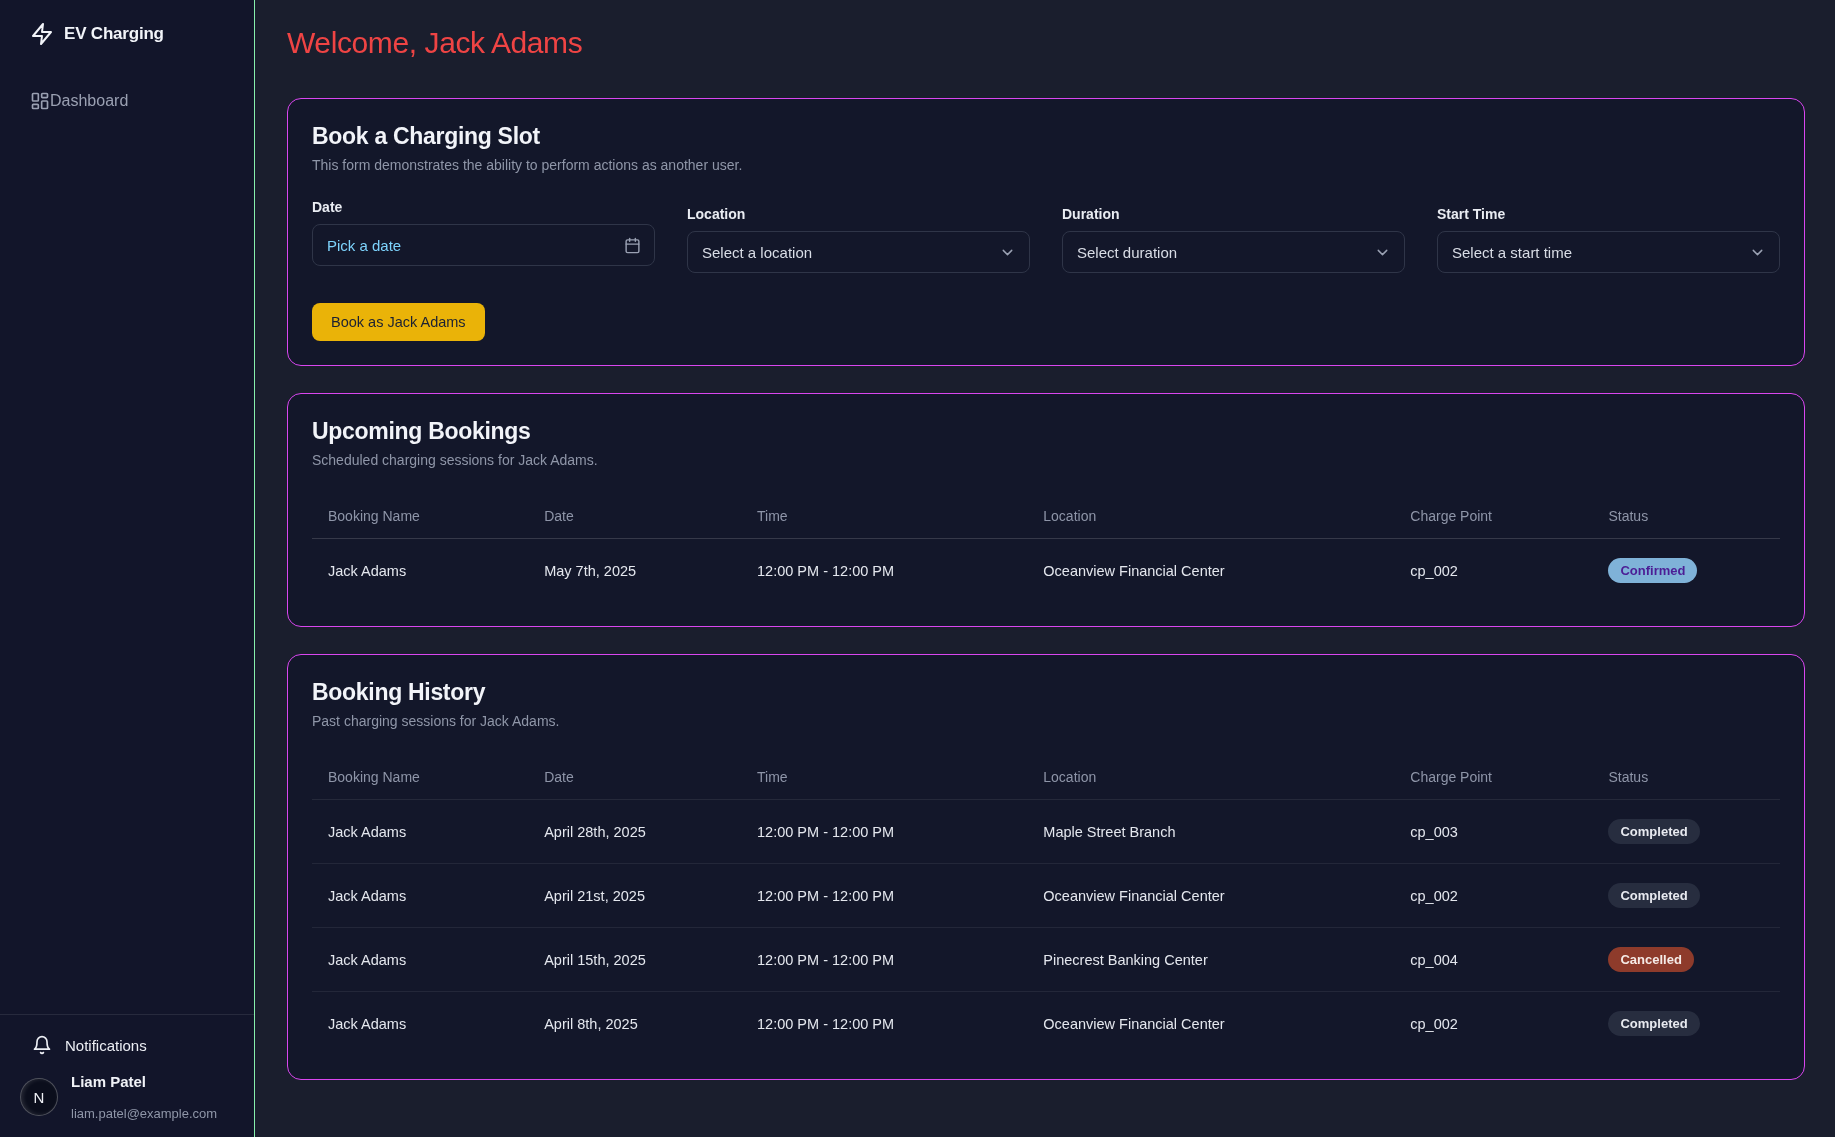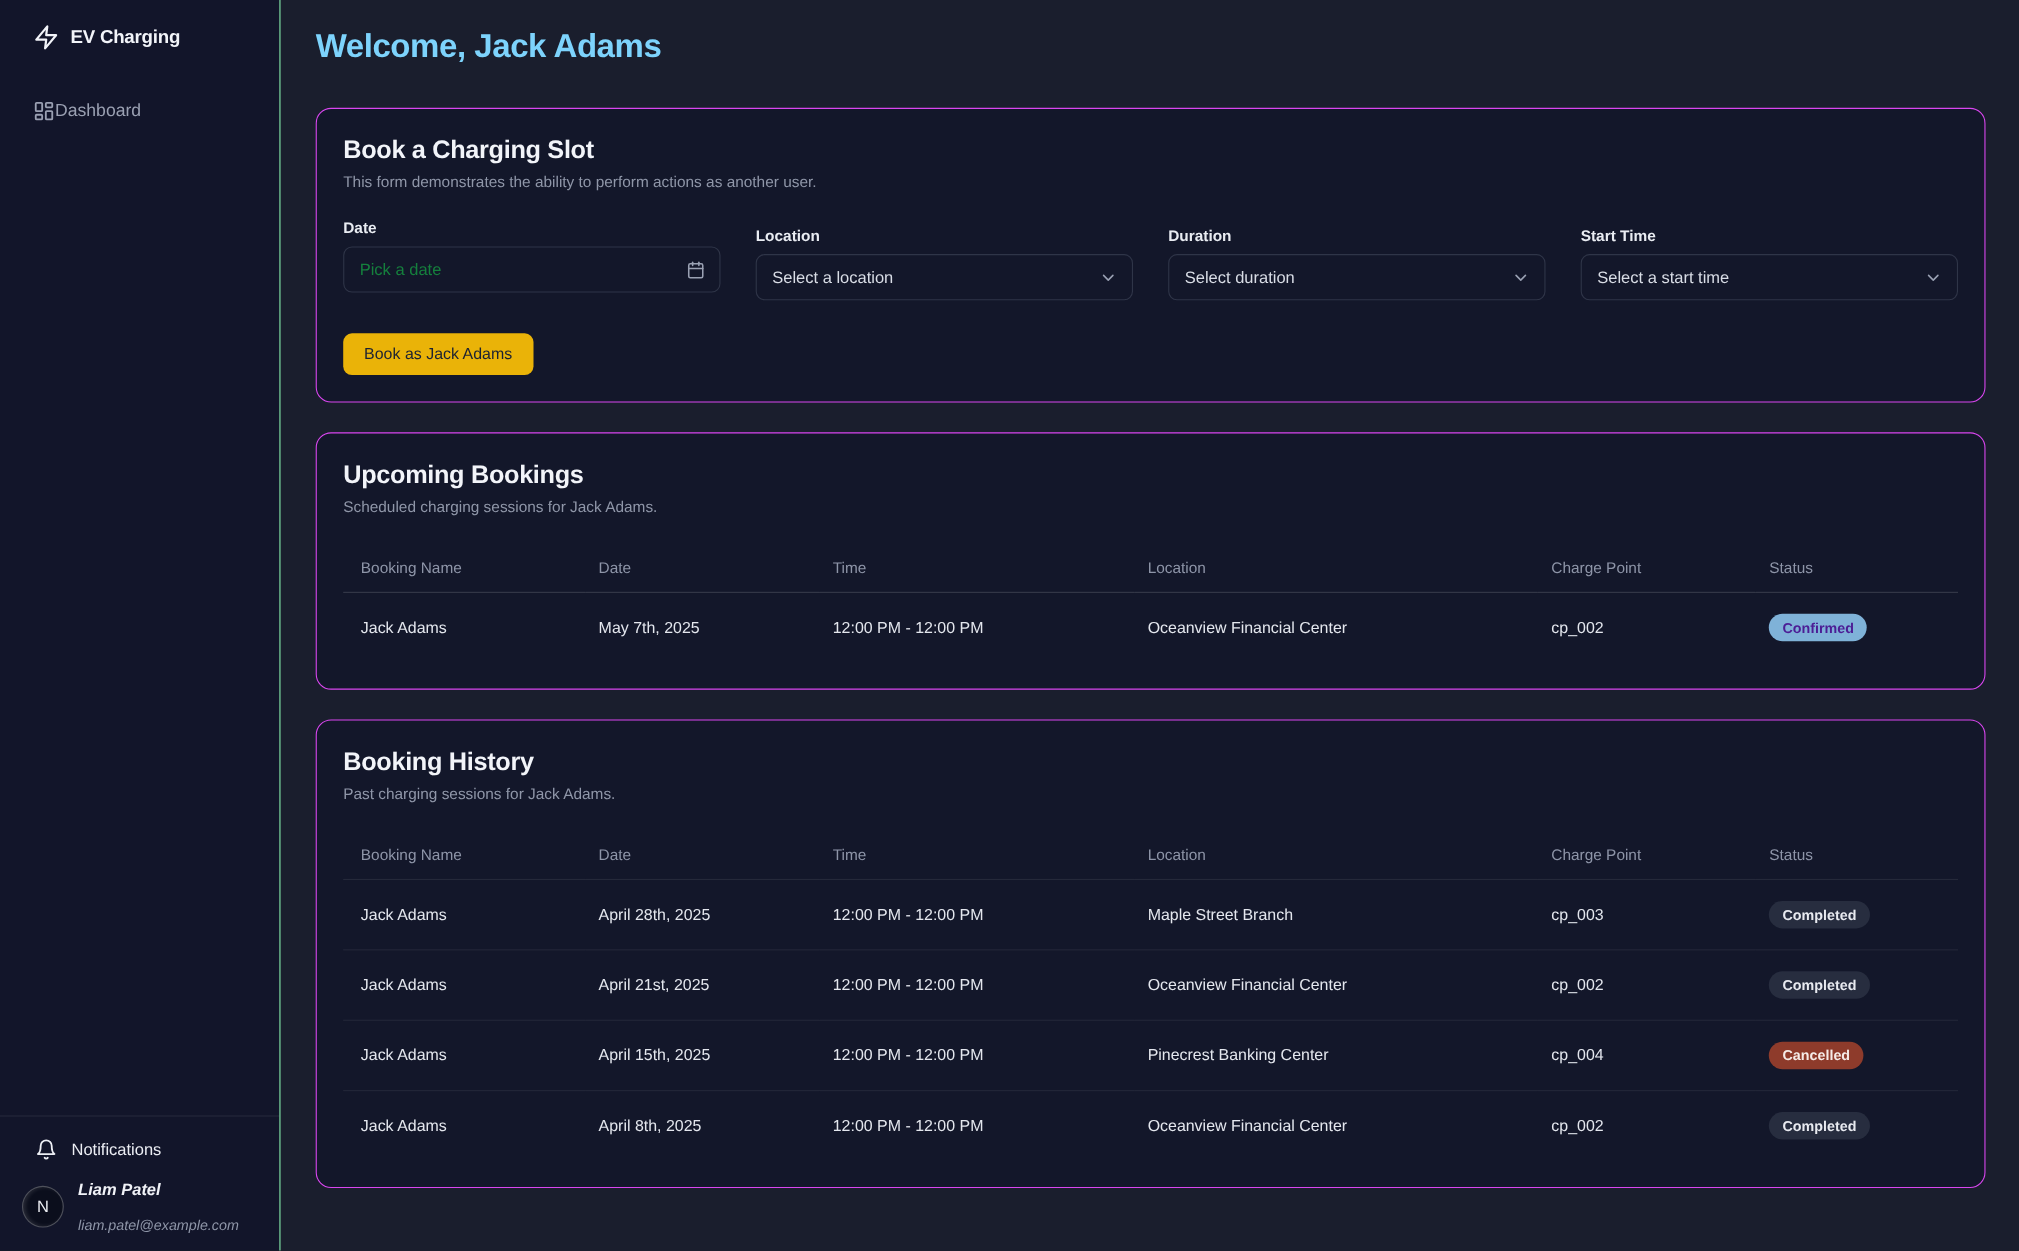--- a/index.html
+++ b/index.html
@@ -66,35 +66,35 @@
   .avatar {
     width: 38px; height: 38px;
     border-radius: 50%;
     background: #0b0e1c;
     border: 1px solid rgba(255,255,255,0.28);
     box-shadow: 2px 0 4px rgba(255,255,255,0.12) inset;
     display: flex; align-items: center; justify-content: center;
     font-size: 15px; color: #eef0f5;
     flex: 0 0 auto;
   }
-  .user-meta { display: flex; flex-direction: column; gap: 16px; font-style: italic; }
+  .user-meta { display: flex; flex-direction: column; gap: 16px; }
   .user-name { font-size: 15px; font-weight: 600; color: #f0f2f7; }
   .user-email { font-size: 13px; color: #8f96a8; }
 
   
   .main {
     flex: 1;
     padding: 26px 30px 0 32px;
     overflow: hidden;
   }
   .page-title {
     font-size: 30px;
-    font-weight: 700;
+    font-weight: 400;
     letter-spacing: -0.4px;
-    color: #7dd3fc;
+    color: #ef4444;
     margin-bottom: 38px;
   }
   .card {
     background: #13172a;
     border: 1px solid #d946ef;
     border-radius: 14px;
     padding: 24px;
     margin-bottom: 27px;
   }
   .card-title {
@@ -129,21 +129,21 @@
     border: 1px solid #2f3548;
     border-radius: 8px;
     background: transparent;
     display: flex;
     align-items: center;
     justify-content: space-between;
     padding: 0 13px 0 14px;
     font-size: 15px;
     cursor: pointer;
   }
-  .placeholder-text { color: #15803d; }
+  .placeholder-text { color: #7dd3fc; }
   .select-value { color: #d9dde6; }
   .input-like .icon, .select-like .icon { color: #9aa1b3; display: flex; }
   .submit-btn {
     margin-top: 30px;
     background: #eab308;
     color: #1b2133;
     border: none;
     border-radius: 8px;
     font-family: inherit;
     font-size: 14.5px;

